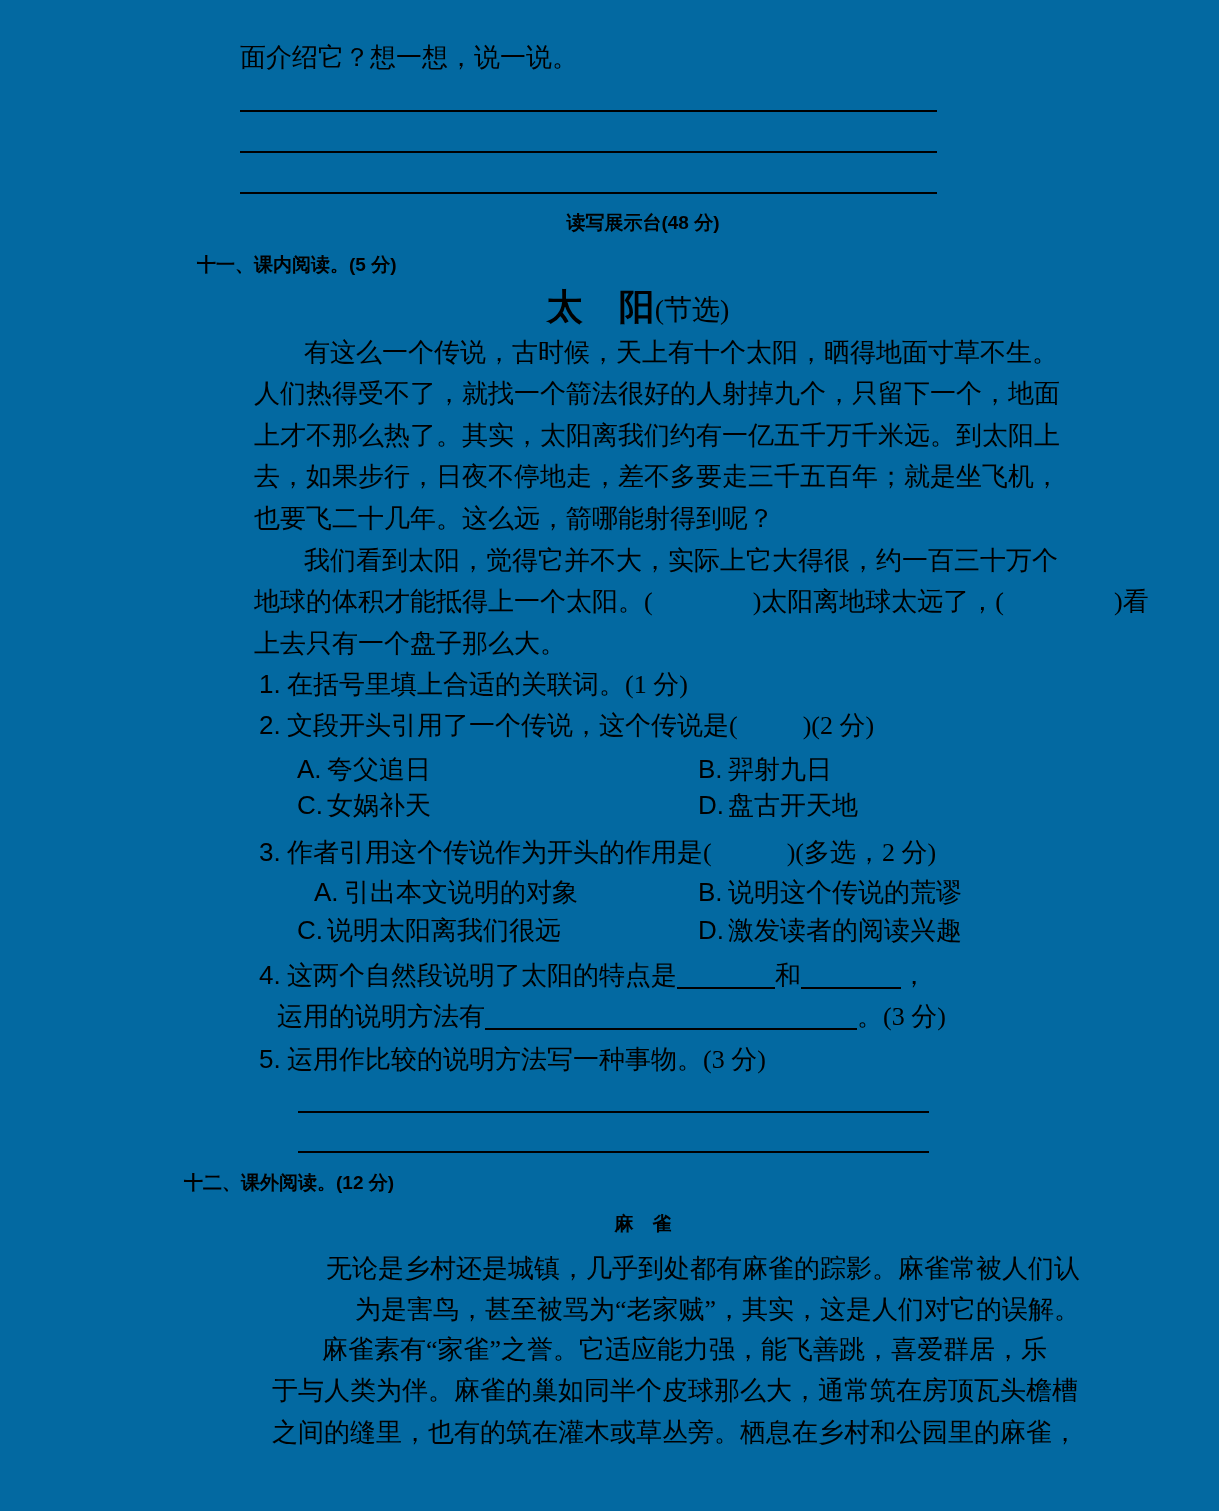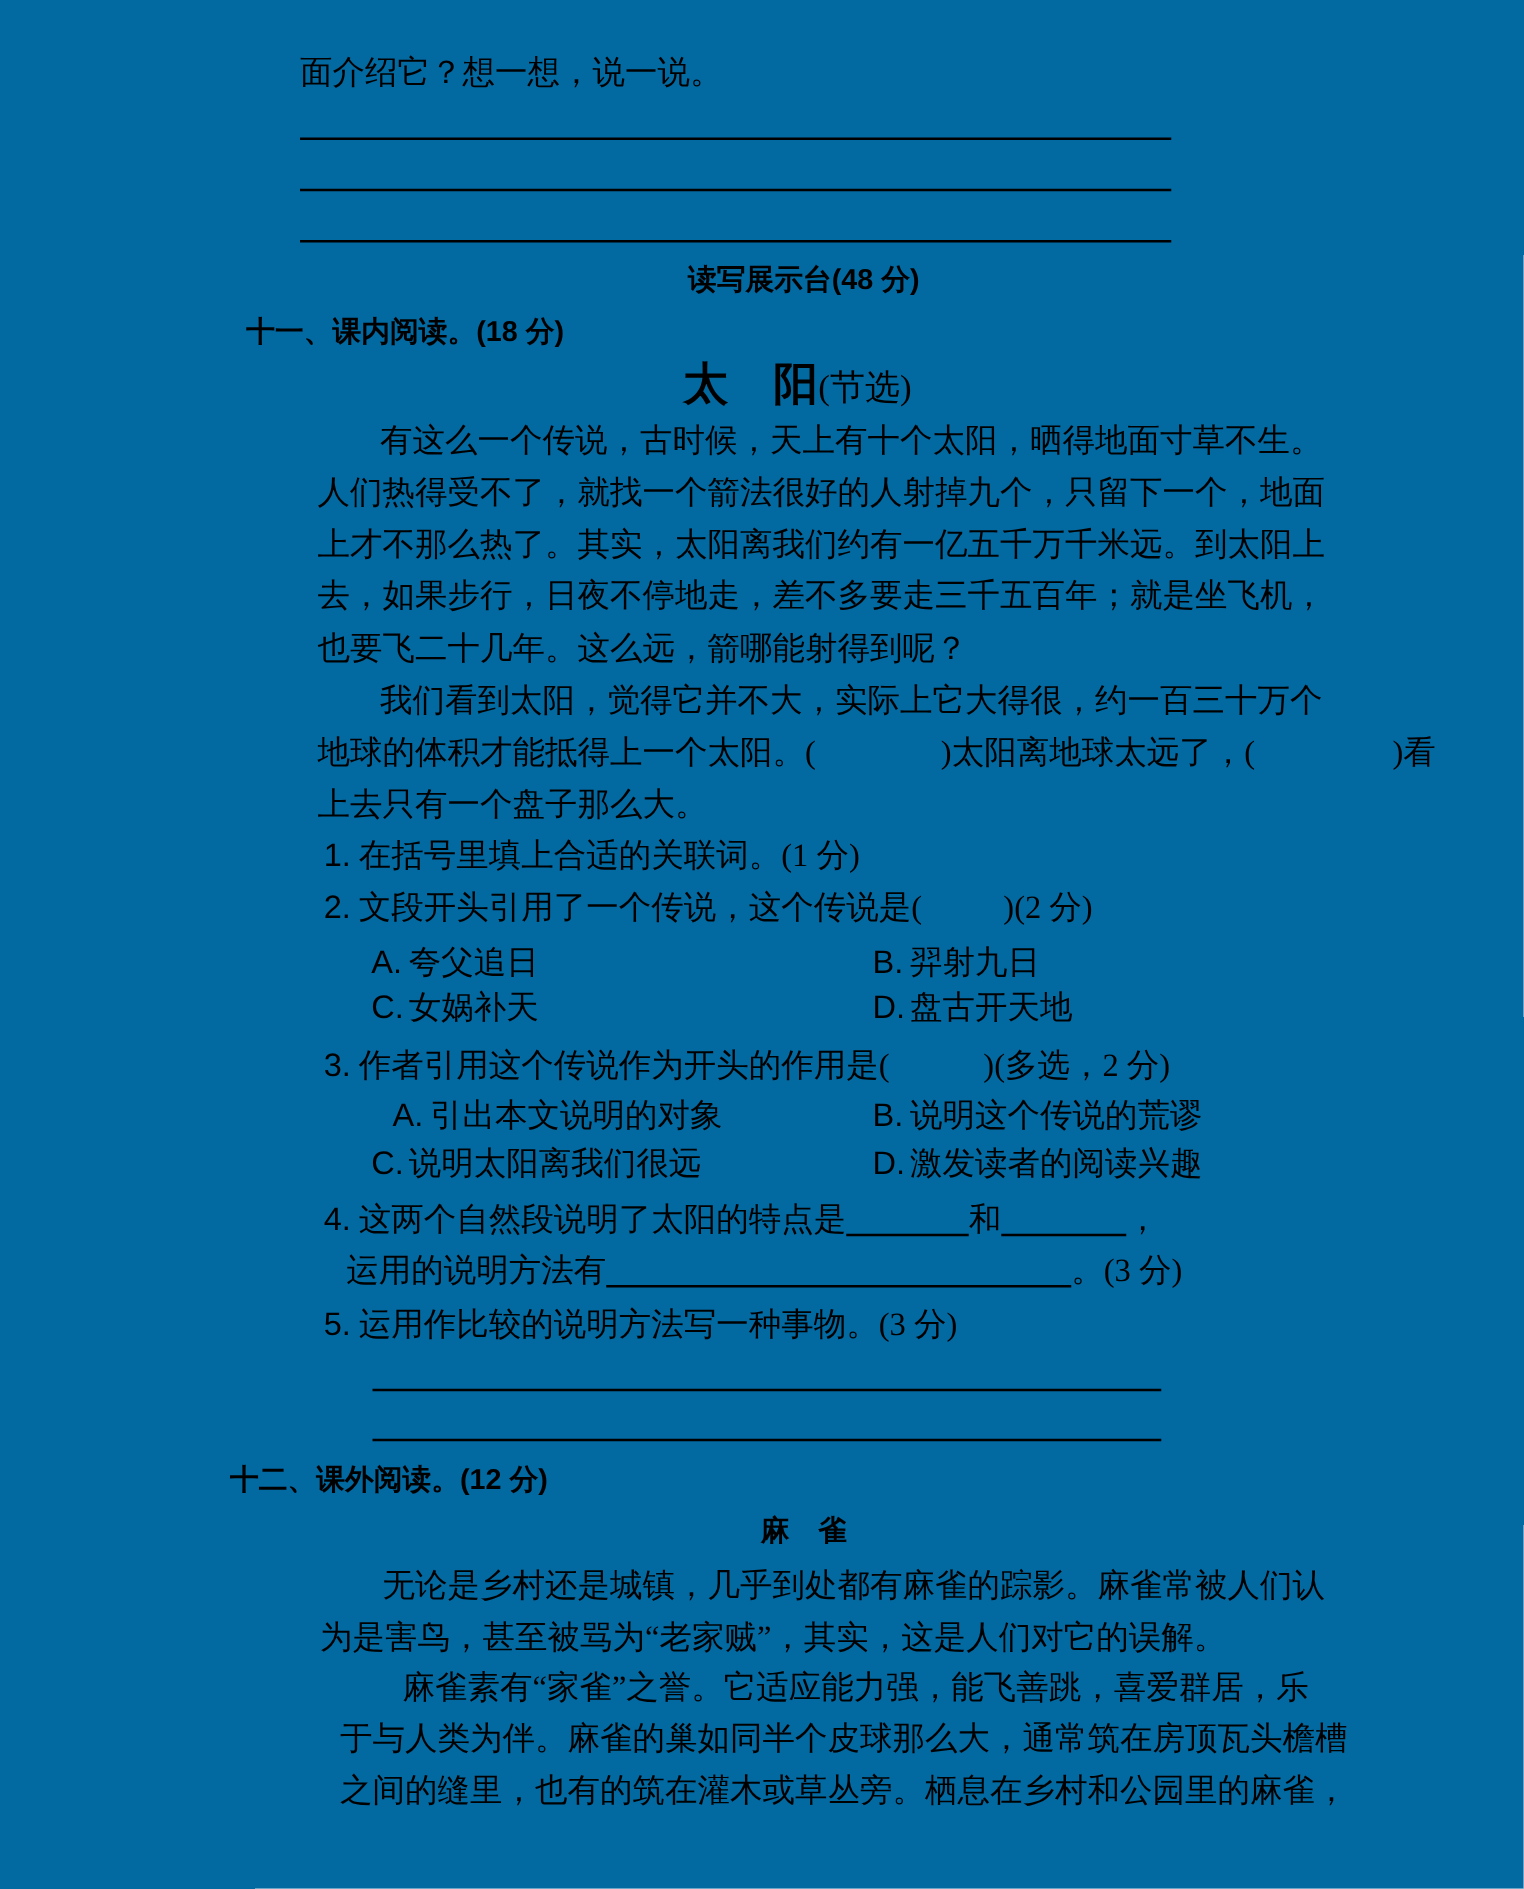--- a/index.html
+++ b/index.html
@@ -21,38 +21,38 @@
   .para { position: absolute; }
   .line { height: 41.4px; line-height: 41.4px; white-space: nowrap; }
   .indent { text-indent: 50px; }
   .qline { position: absolute; white-space: nowrap; line-height: 28px; }
   .qnum { display: inline-block; width: 28px; font-family: "Liberation Sans", "DejaVu Sans", sans-serif; }
   .opt-letter { display: inline-block; width: 30px; font-family: "Liberation Sans", "DejaVu Sans", sans-serif; }
   .answer-line { position: absolute; height: 0; border-top: 2px solid #000000; }
   .paren-gap { display: inline-block; }
   .fill-blank { display: inline-block; height: 2px; border-bottom: 2px solid #000000; vertical-align: -5px; }
   .center-wrap { position: absolute; text-align: center; white-space: nowrap; }
-  .heading { font-size: 23px; line-height: 30px; }
+  .heading { font-size: 19px; line-height: 30px; }
   .title-main { font-size: 36px; }
   .title-suffix { font-size: 28px; }
 </style>
 </head>
 <body>
 
 <div class="page">
 
   <div class="abs" style="left:240px; top:43px; line-height:30px;">面介绍它？想一想，说一说。</div>
 
   <div class="answer-line" style="left:240px; top:110px; width:697px;"></div>
   <div class="answer-line" style="left:240px; top:151px; width:697px;"></div>
   <div class="answer-line" style="left:240px; top:192px; width:697px;"></div>
 
   <div class="center-wrap hei heading" style="left:238px; top:208px; width:810px;">读写展示台(48 分)</div>
 
-  <div class="abs hei heading" style="left:197px; top:250px;">十一、课内阅读。(18 分)</div>
+  <div class="abs hei heading" style="left:197px; top:250px;">十一、课内阅读。(5 分)</div>
 
   <div class="center-wrap" style="left:233px; top:292px; width:810px; line-height:30px;">
     <span class="hei title-main">太　阳</span><span class="title-suffix">(节选)</span>
   </div>
 
   <div class="para" style="left:254px; top:332px;">
     <div class="line indent">有这么一个传说，古时候，天上有十个太阳，晒得地面寸草不生。</div>
     <div class="line">人们热得受不了，就找一个箭法很好的人射掉九个，只留下一个，地面</div>
     <div class="line">上才不那么热了。其实，太阳离我们约有一亿五千万千米远。到太阳上</div>
     <div class="line">去，如果步行，日夜不停地走，差不多要走三千五百年；就是坐飞机，</div>
@@ -112,21 +112,21 @@
     <span class="qnum">5.</span><span>运用作比较的说明方法写一种事物。(3 分)</span>
   </div>
 
   <div class="answer-line" style="left:298px; top:1111px; width:631px;"></div>
   <div class="answer-line" style="left:298px; top:1151px; width:631px;"></div>
 
   <div class="abs hei heading" style="left:184px; top:1168px;">十二、课外阅读。(12 分)</div>
 
   <div class="center-wrap hei heading" style="left:238px; top:1209px;width:810px;">麻　雀</div>
 
-  <div class="para" style="left:256px; top:1248px;">
+  <div class="para" style="left:276px; top:1248px;text-align:right;">
     <div class="line indent">无论是乡村还是城镇，几乎到处都有麻雀的踪影。麻雀常被人们认</div>
     <div class="line">为是害鸟，甚至被骂为“老家贼”，其实，这是人们对它的误解。</div>
   </div>
 
   <div class="para" style="left:272px; top:1329px;">
     <div class="line indent">麻雀素有“家雀”之誉。它适应能力强，能飞善跳，喜爱群居，乐</div>
     <div class="line">于与人类为伴。麻雀的巢如同半个皮球那么大，通常筑在房顶瓦头檐槽</div>
     <div class="line">之间的缝里，也有的筑在灌木或草丛旁。栖息在乡村和公园里的麻雀，</div>
   </div>
 

